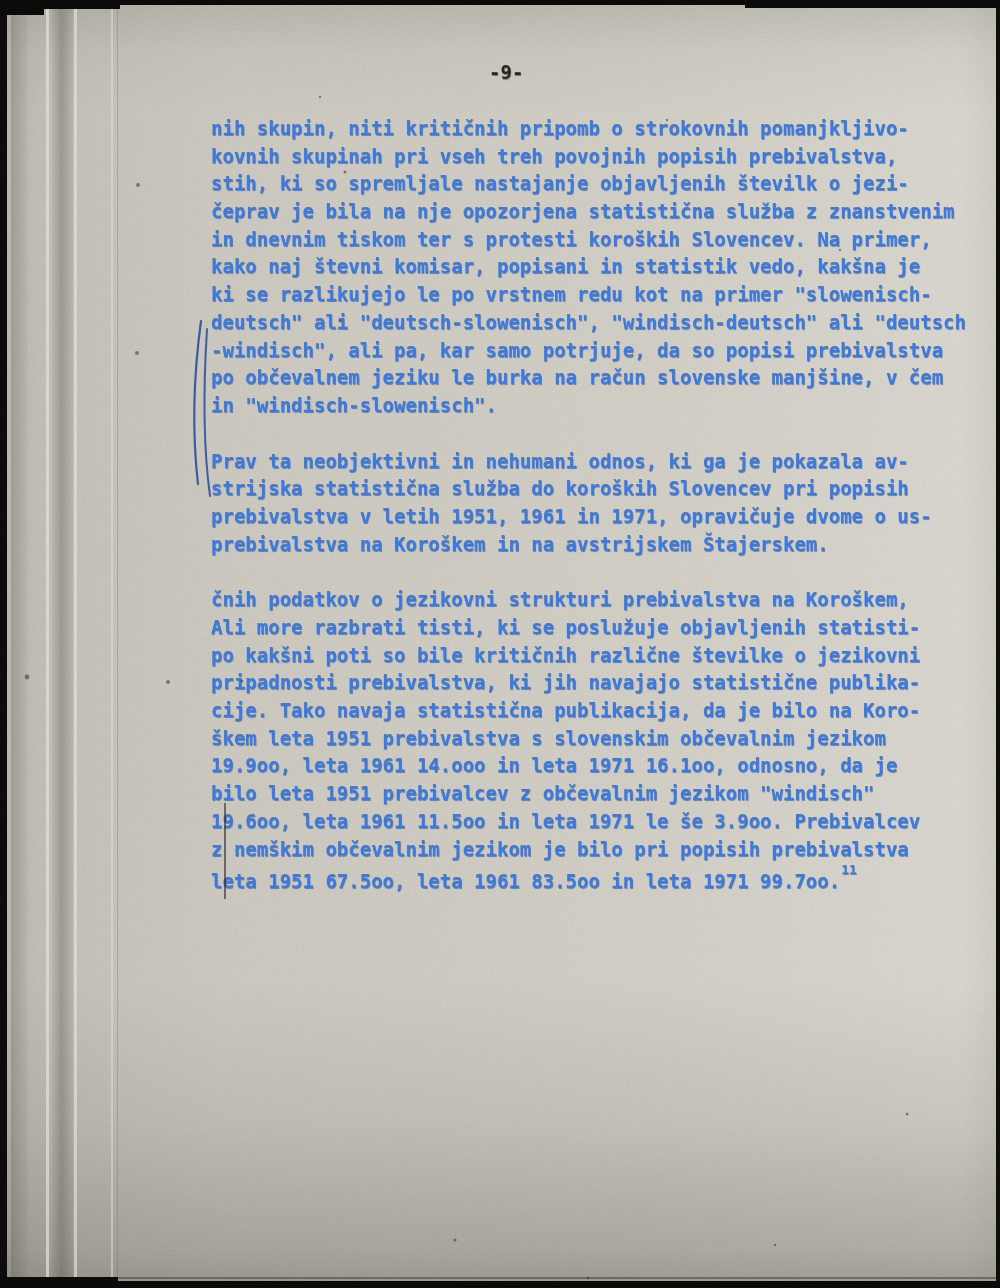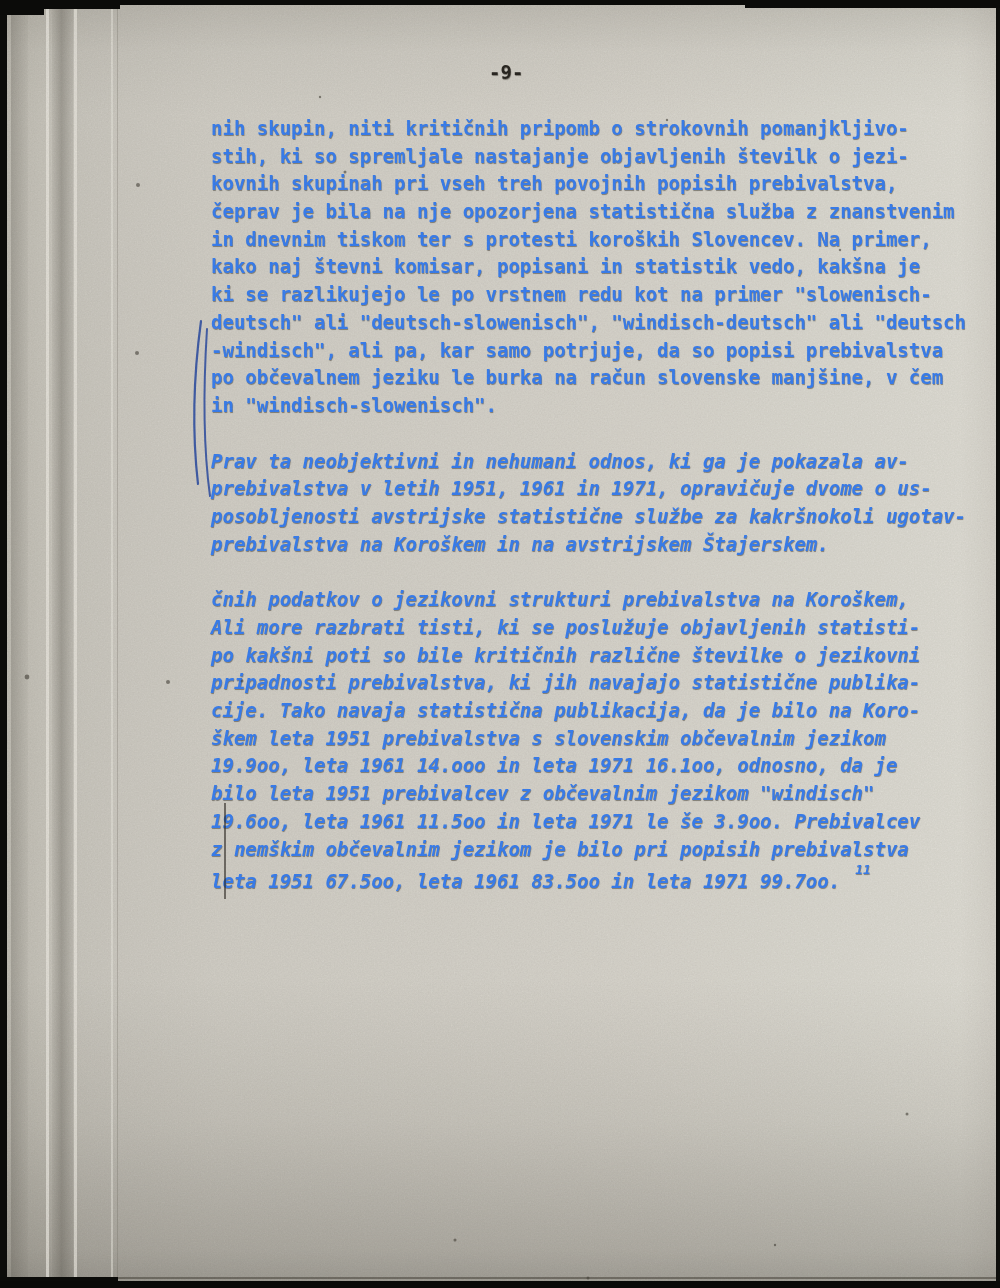--- a/index.html
+++ b/index.html
@@ -28,25 +28,25 @@
   .edge-top-l2{left:44px;top:0;width:76px;height:9px;background:#0b0b09;z-index:4;}
   .edge-top-r{right:0;top:0;width:255px;height:8px;background:#0b0b09;z-index:4;}
   .edge-bottom{left:0;right:0;bottom:0;height:7px;background:#0a0a08;z-index:4;}
   .edge-bottom-l{left:0;bottom:0;width:118px;height:11px;background:#0b0b09;z-index:4;}
   .bottom-rule{left:28px;right:4px;bottom:9px;height:2px;background:rgba(72,69,60,.55);z-index:4;}
   
   .text{position:absolute;left:211px;top:115px;width:766px;z-index:2;
     font:700 19px/27.7px "DejaVu Sans Mono", monospace;color:#3b82f6;
     text-shadow:.5px .5px .7px rgba(35,30,22,.45);}
   .line{height:27.7px;white-space:nowrap;}
-  .para + .para{margin-top:28px;font-style:italic;}
+  .para + .para{margin-top:28px;}
   .pageno{position:absolute;left:489px;top:59px;z-index:2;
     font:700 19px/27px "DejaVu Sans Mono", monospace;color:#2a2722;
     text-shadow:.5px .5px .7px rgba(35,30,22,.45);}
-  sup.fn{font-size:13px;position:relative;top:-7px;margin-left:15px;text-align:center;}
+  sup.fn{font-size:13px;position:relative;top:-7px;margin-left:1px;text-align:center;}
   
   .pen-svg{position:absolute;left:185px;top:310px;z-index:3;}
   .pencil-line{position:absolute;left:224px;top:803px;width:2px;height:96px;z-index:3;
     background:rgba(45,42,36,.6);}
   .specks-svg{position:absolute;left:0;top:0;z-index:2;}
   .grain-svg{position:absolute;left:0;top:0;z-index:5;mix-blend-mode:multiply;opacity:.8;}
 </style>
 </head>
 <body>
 
@@ -59,35 +59,35 @@
   <div class="layer seam-dark-b"></div>
   <div class="layer seam-light-b"></div>
   <div class="layer seam-light-c"></div>
   <div class="layer seam-edge"></div>
 
   <div class="pageno">-9-</div>
 
   <div class="text">
     <div class="para">
       <div class="line">nih skupin, niti kritičnih pripomb o strokovnih pomanjkljivo-</div>
+      <div class="line">kovnih skupinah pri vseh treh povojnih popisih prebivalstva,</div>
       <div class="line">stih, ki so spremljale nastajanje objavljenih številk o jezi-</div>
-      <div class="line">kovnih skupinah pri vseh treh povojnih popisih prebivalstva,</div>
       <div class="line">čeprav je bila na nje opozorjena statistična služba z znanstvenim</div>
       <div class="line">in dnevnim tiskom ter s protesti koroških Slovencev. Na primer,</div>
       <div class="line">kako naj števni komisar, popisani in statistik vedo, kakšna je</div>
       <div class="line">ki se razlikujejo le po vrstnem redu kot na primer "slowenisch-</div>
       <div class="line">deutsch" ali "deutsch-slowenisch", "windisch-deutsch" ali "deutsch</div>
       <div class="line">-windisch", ali pa, kar samo potrjuje, da so popisi prebivalstva</div>
       <div class="line">po občevalnem jeziku le burka na račun slovenske manjšine, v čem</div>
       <div class="line">in "windisch-slowenisch".</div>
     </div>
     <div class="para">
       <div class="line">Prav ta neobjektivni in nehumani odnos, ki ga je pokazala av-</div>
+      <div class="line">strijska statistična služba do koroških Slovencev pri popisih</div>
       <div class="line">prebivalstva v letih 1951, 1961 in 1971, opravičuje dvome o us-</div>
-      <div class="line">posobljenosti avstrijske statistične službe za kakršnokoli ugotav-</div>
       <div class="line">prebivalstva na Koroškem in na avstrijskem Štajerskem.</div>
     </div>
     <div class="para">
       <div class="line">čnih podatkov o jezikovni strukturi prebivalstva na Koroškem,</div>
       <div class="line">Ali more razbrati tisti, ki se poslužuje objavljenih statisti-</div>
       <div class="line">po kakšni poti so bile kritičnih različne številke o jezikovni</div>
       <div class="line">pripadnosti prebivalstva, ki jih navajajo statistične publika-</div>
       <div class="line">cije. Tako navaja statistična publikacija, da je bilo na Koro-</div>
       <div class="line">škem leta 1951 prebivalstva s slovenskim občevalnim jezikom</div>
       <div class="line">19.9oo, leta 1961 14.ooo in leta 1971 16.1oo, odnosno, da je</div>

